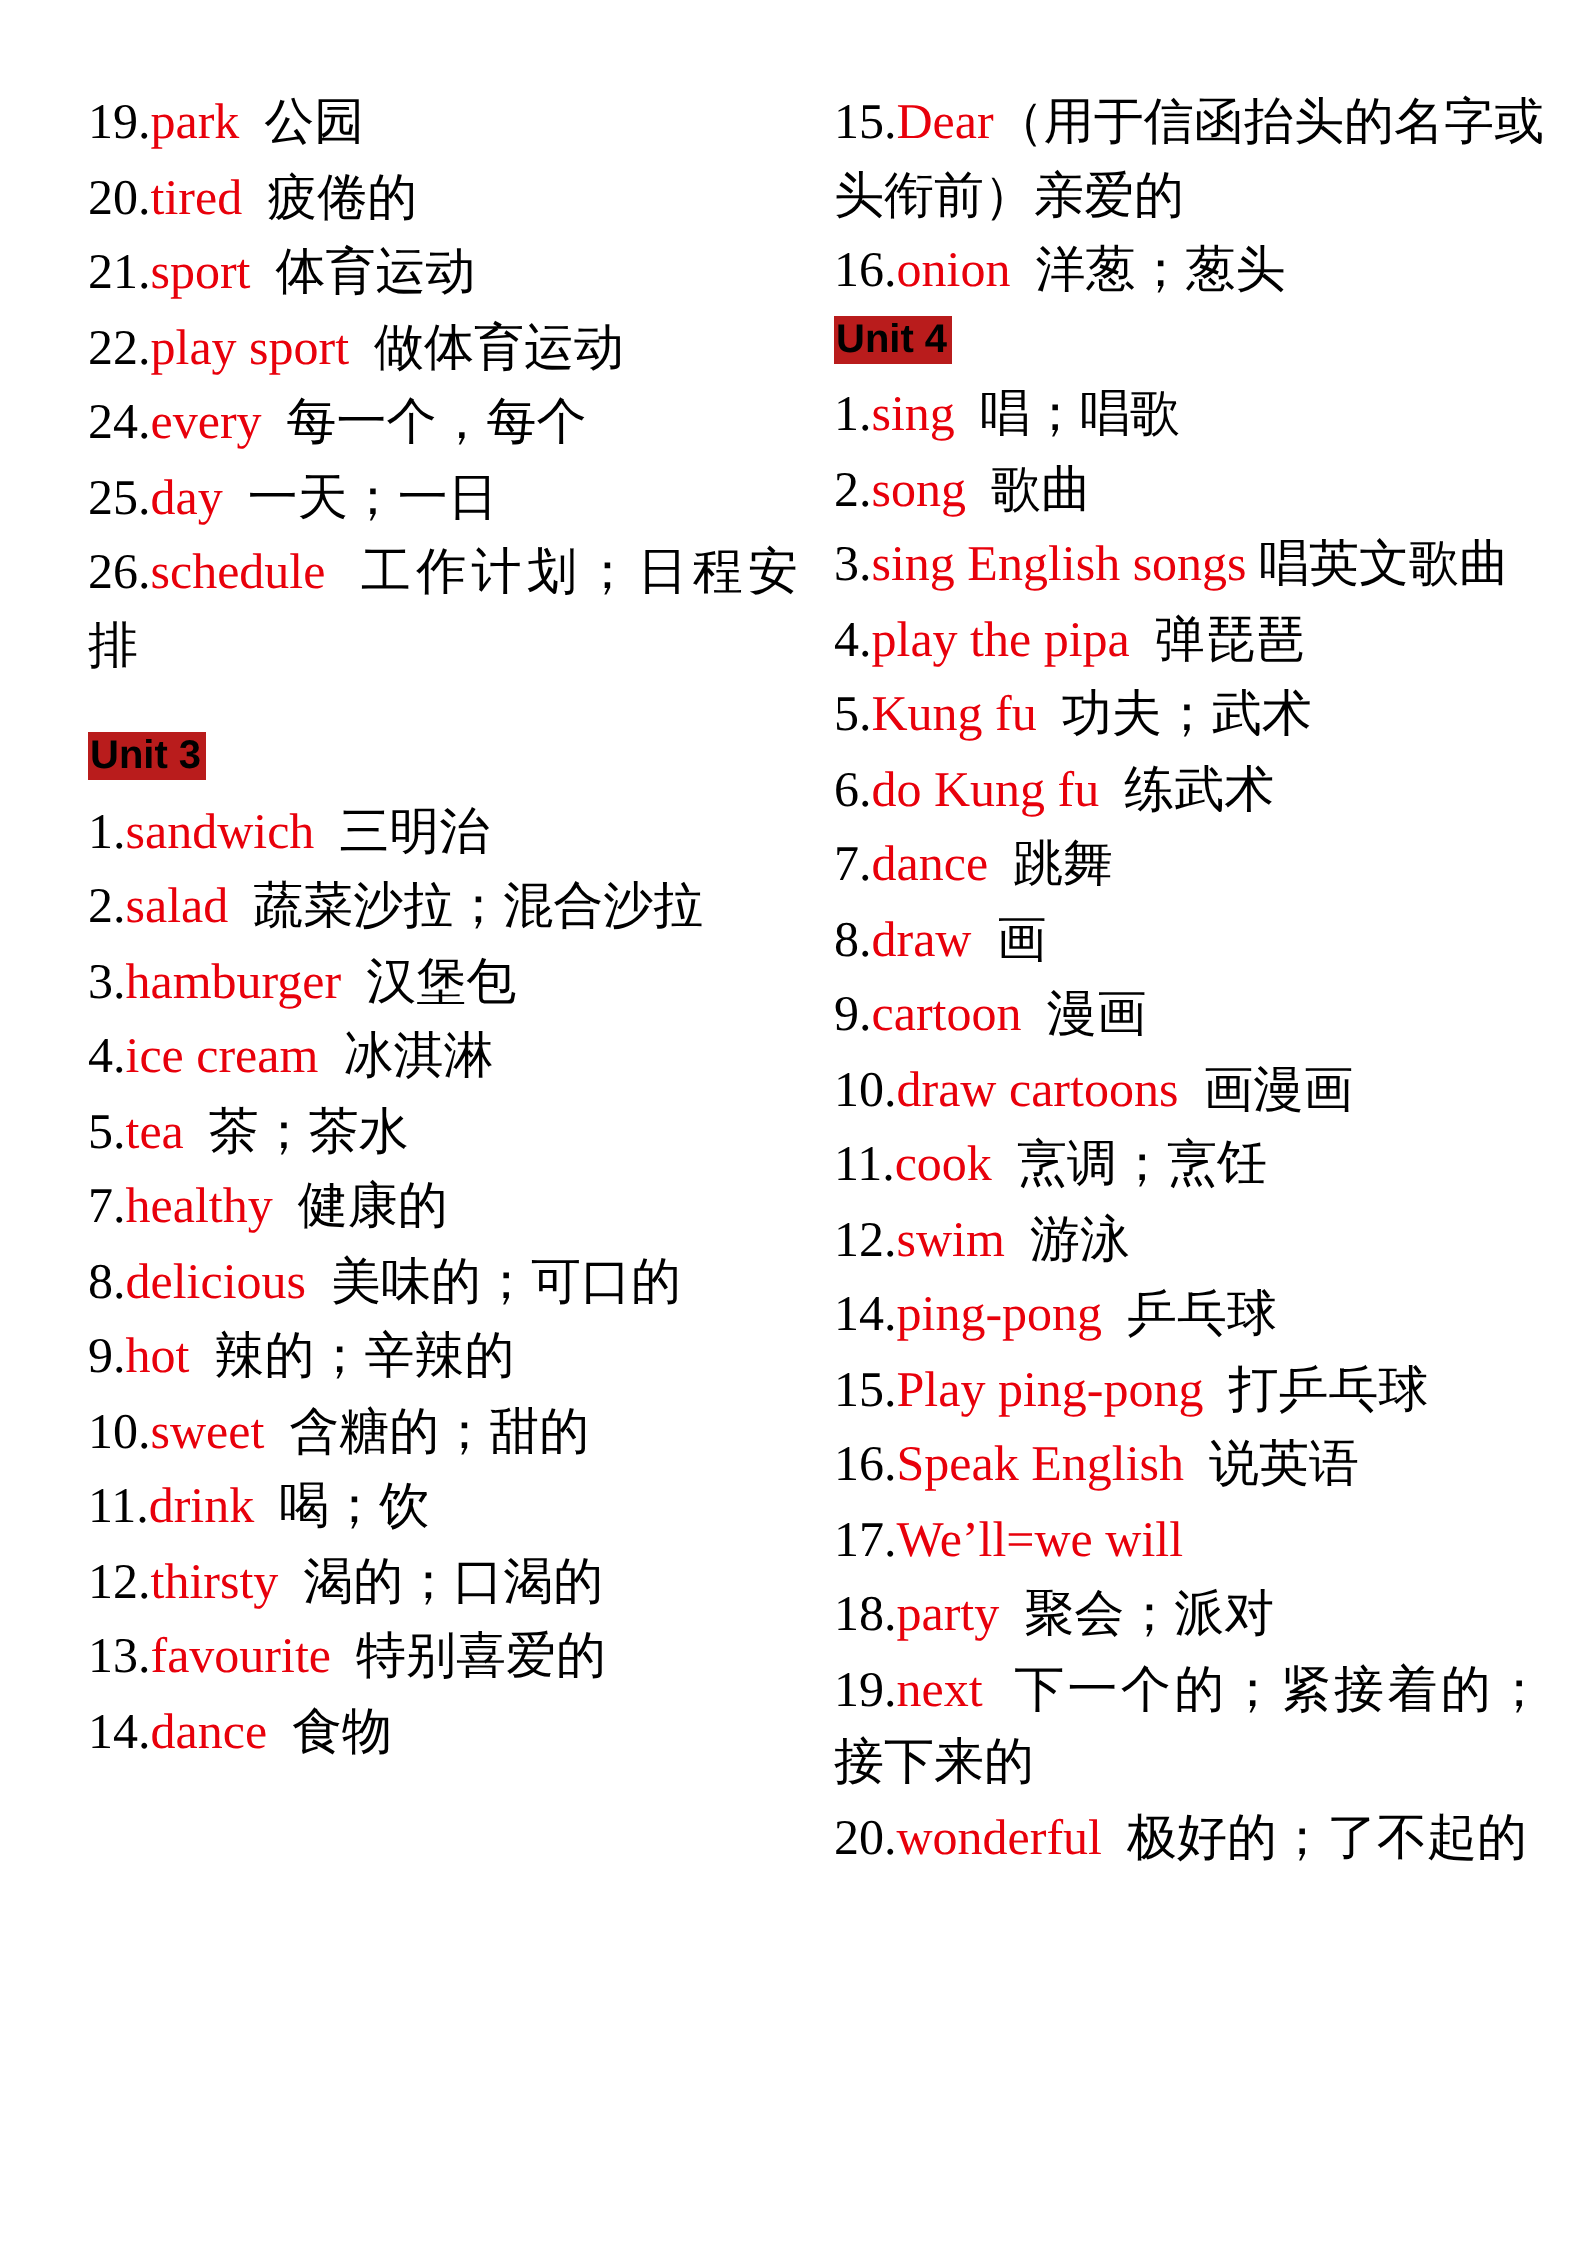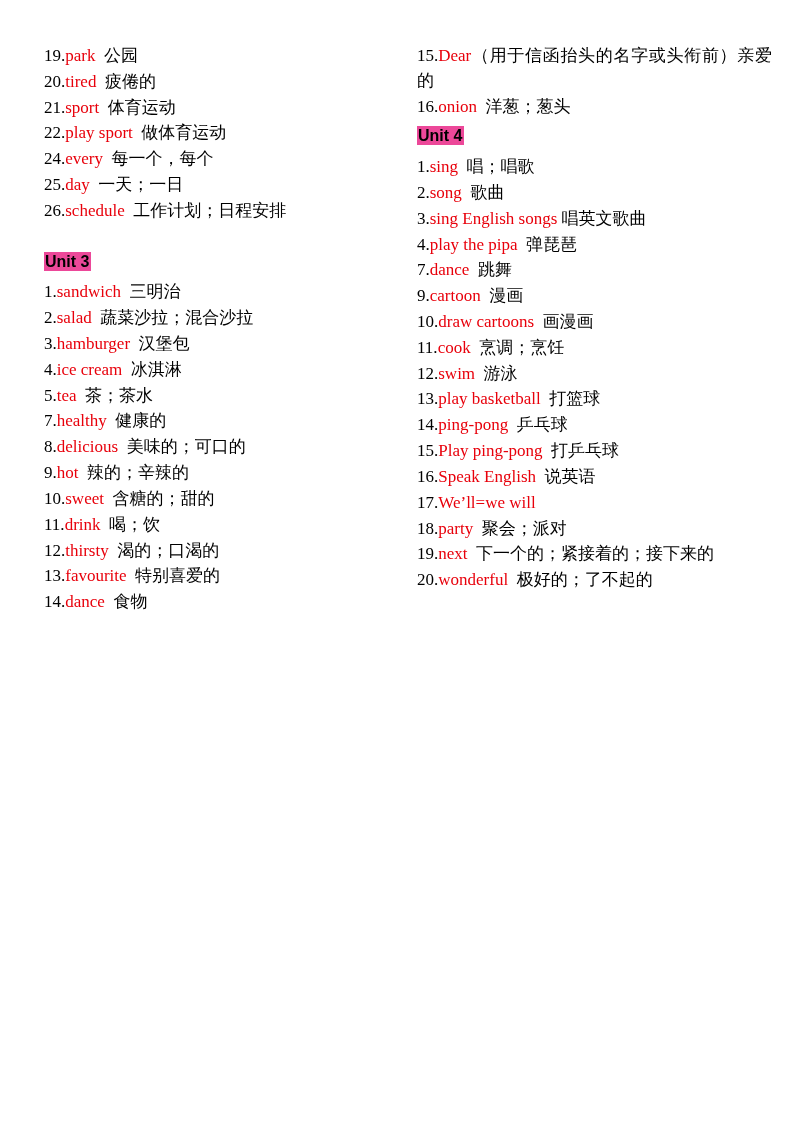--- a/index.html
+++ b/index.html
@@ -26,21 +26,21 @@
     display: flex;
     flex-direction: row;
     align-items: flex-start;
     gap: 18px;
   }
   .col {
     width: 355px;
     flex: 0 0 355px;
   }
   .entry {
-    font-size: 17px;
+    font-size: 25px;
     line-height: 1.46;
     margin: 0 0 1px 0;
     text-align: justify;
     text-justify: inter-ideograph;
     word-break: break-word;
   }
   .num {
     color: #000000;
   }
   .en {
@@ -48,24 +48,24 @@
   }
   .cn {
     color: #000000;
   }
   .unit-head {
     margin: 22px 0 6px 0;
     font-size: 20.5px;
     line-height: 1.4;
   }
   .unit-head .hl {
-    background: #ec4899;
+    background: #b91c1c;
     font-weight: bold;
     font-family: "Liberation Sans", sans-serif;
-    font-size: 16px;
+    font-size: 20px;
     padding: 1px 2px 1px 1px;
   }
   .unit-head-first {
     margin-top: 0;
   }
 </style>
 </head>
 <body>
 
 <div class="page">
@@ -164,36 +164,42 @@
         <p class="entry">
           <span class="num">2.</span><span class="en">song</span><span class="cn">&nbsp; </span><span class="cn">歌曲</span>
         </p>
         <p class="entry">
           <span class="num">3.</span><span class="en">sing English songs</span><span class="cn">&nbsp;</span><span class="cn">唱英文歌曲</span>
         </p>
         <p class="entry">
           <span class="num">4.</span><span class="en">play the pipa</span><span class="cn">&nbsp; </span><span class="cn">弹琵琶</span>
         </p>
         <p class="entry">
+          <span class="num">5.</span><span class="en">Kung fu</span><span class="cn">&nbsp; </span><span class="cn">功夫；武术</span>
+        </p>
+        <p class="entry">
+          <span class="num">6.</span><span class="en">do Kung fu</span><span class="cn">&nbsp; </span><span class="cn">练武术</span>
+        </p>
+        <p class="entry">
           <span class="num">7.</span><span class="en">dance</span><span class="cn">&nbsp; </span><span class="cn">跳舞</span>
         </p>
         <p class="entry">
+          <span class="num">8.</span><span class="en">draw</span><span class="cn">&nbsp; </span><span class="cn">画</span>
+        </p>
+        <p class="entry">
           <span class="num">9.</span><span class="en">cartoon</span><span class="cn">&nbsp; </span><span class="cn">漫画</span>
         </p>
         <p class="entry">
           <span class="num">10.</span><span class="en">draw cartoons</span><span class="cn">&nbsp; </span><span class="cn">画漫画</span>
         </p>
         <p class="entry">
           <span class="num">11.</span><span class="en">cook</span><span class="cn">&nbsp; </span><span class="cn">烹调；烹饪</span>
         </p>
         <p class="entry">
           <span class="num">12.</span><span class="en">swim</span><span class="cn">&nbsp; </span><span class="cn">游泳</span>
-        </p>
-        <p class="entry">
-          <span class="num">13.</span><span class="en">play basketball</span><span class="cn">&nbsp; </span><span class="cn">打篮球</span>
         </p>
         <p class="entry">
           <span class="num">14.</span><span class="en">ping-pong</span><span class="cn">&nbsp; </span><span class="cn">乒乓球</span>
         </p>
         <p class="entry">
           <span class="num">15.</span><span class="en">Play ping-pong</span><span class="cn">&nbsp; </span><span class="cn">打乒乓球</span>
         </p>
         <p class="entry">
           <span class="num">16.</span><span class="en">Speak English</span><span class="cn">&nbsp; </span><span class="cn">说英语</span>
         </p>

